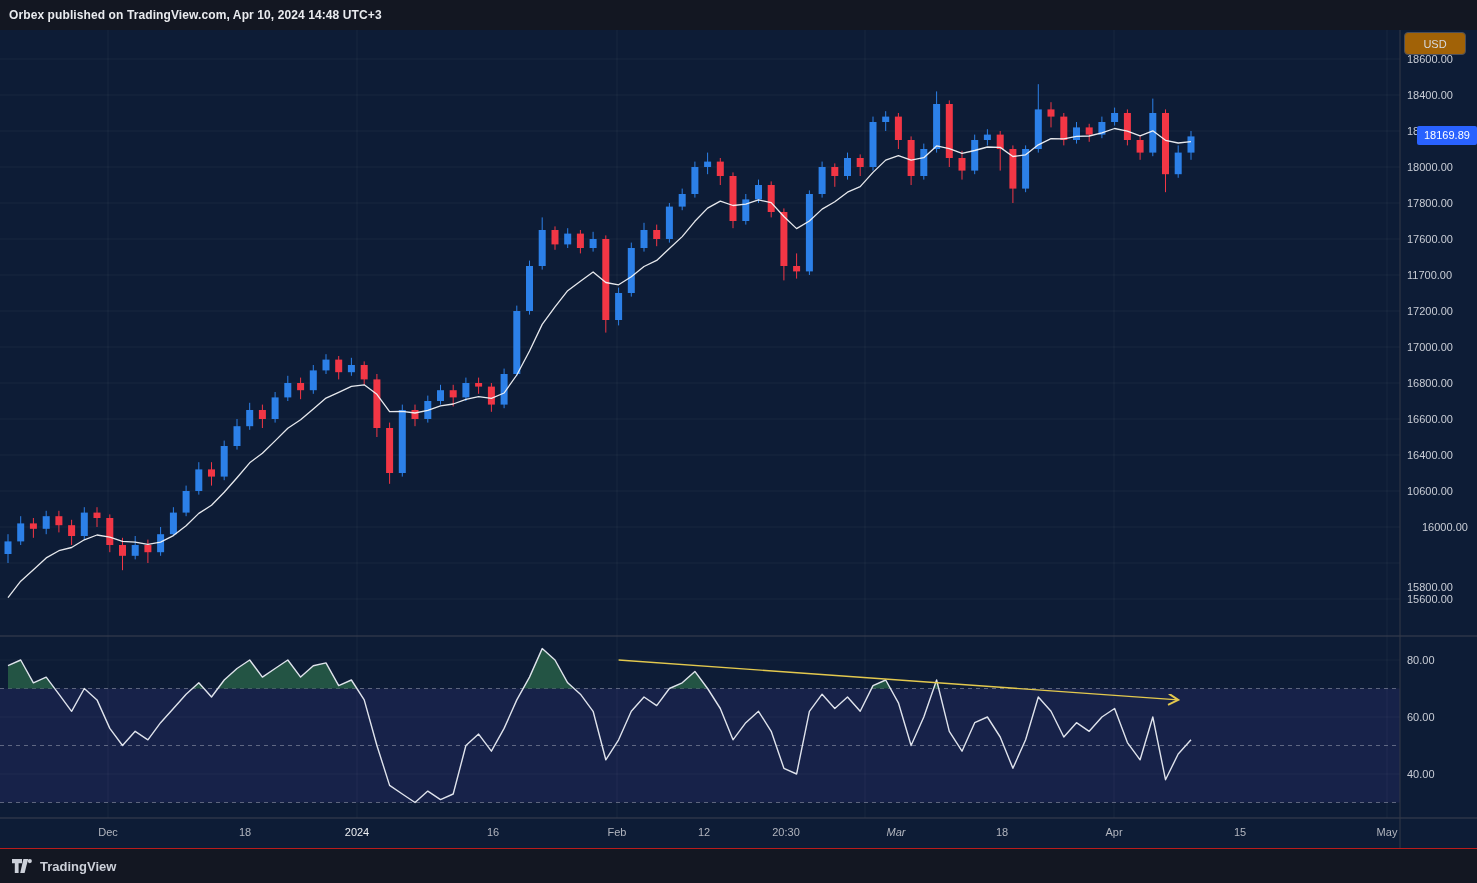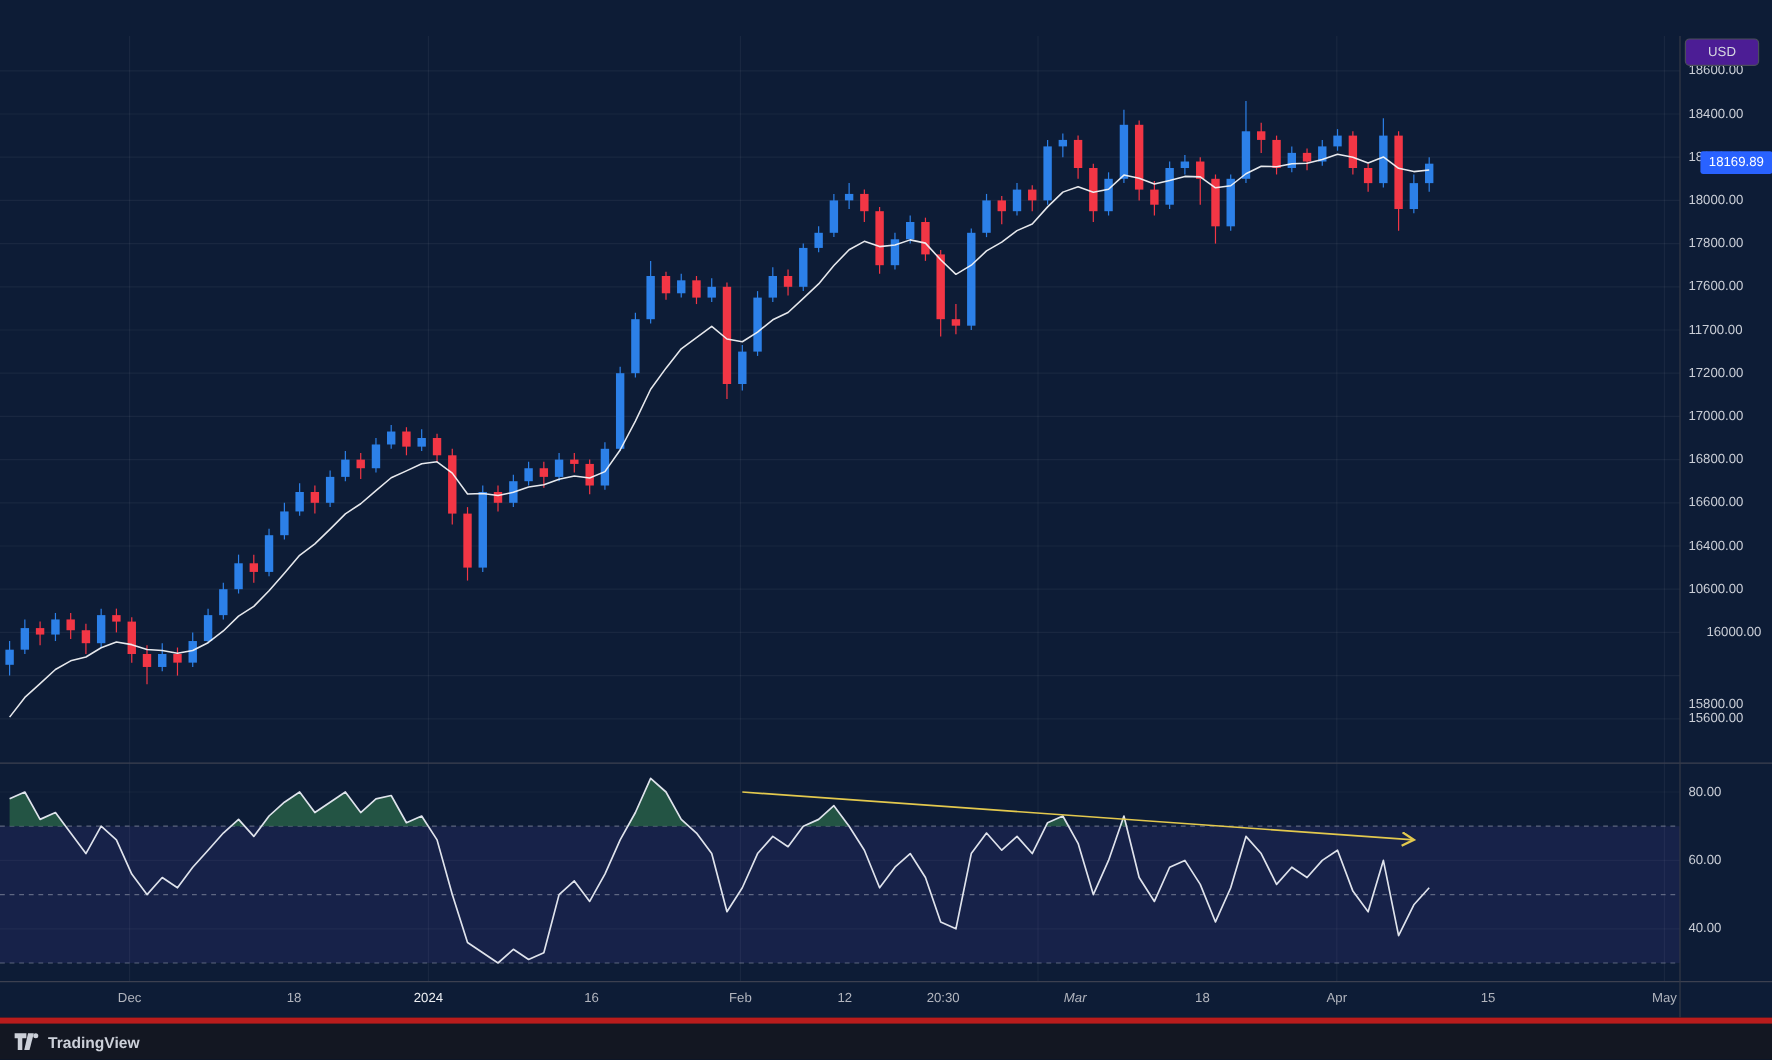--- a/index.html
+++ b/index.html
@@ -6,38 +6,41 @@
   #app{position:relative;width:1477px;height:883px;background:#0d1c36;overflow:hidden;
        font-family:"Liberation Sans",sans-serif;}
   .topbar{position:absolute;top:0;left:0;right:0;height:30px;background:#131722;
           display:flex;align-items:center;padding-left:9px;z-index:6;box-sizing:border-box;}
   .topbar span{color:#e9ebef;font-size:12px;font-weight:700;letter-spacing:.1px;}
   #chart-svg{position:absolute;top:0;left:0;z-index:1;}
   #price-axis{position:absolute;top:0;left:1400px;width:77px;height:848px;z-index:2;}
   .plabel{position:absolute;left:7px;font-size:11px;color:#c9cdd6;line-height:14px;}
   #usd-button{position:absolute;top:32px;left:4px;width:60px;height:21px;border:1px solid #4a4e5a;
           border-radius:4px;color:#d6d9e0;font-size:11px;display:flex;align-items:center;
-          justify-content:center;background:#4c1d95;z-index:5;cursor:pointer;}
+          justify-content:center;background:#a16207;z-index:5;cursor:pointer;}
   #price-tag{position:absolute;left:1px;background:#2962ff;color:#ffffff;font-size:11px;
           padding:3px 7px 3px 7px;border-radius:2px;z-index:4;line-height:13px;margin-left:16px;}
   #time-axis{position:absolute;left:0;top:818px;width:1119px;height:30px;z-index:2;}
   .tlabel{position:absolute;top:8px;font-size:11px;color:#b2b5be;transform:translateX(-50%);
           white-space:nowrap;}
   .tlabel.em{color:#eceef2;}
   .footer{position:absolute;left:0;top:848px;width:1477px;height:35px;background:#131722;
-          border-top:5px solid #b91c1c;display:flex;align-items:center;padding-left:12px;
+          border-top:1px solid #b91c1c;display:flex;align-items:center;padding-left:12px;
           z-index:6;box-sizing:border-box;}
   .brand{display:flex;align-items:center;gap:7px;cursor:pointer;}
   .brand span{color:#ccd0d9;font-size:13px;font-weight:700;}
 </style>
 </head>
 <body>
 
 <div id="app">
 
+  <div class="topbar">
+    <span>Orbex published on TradingView.com, Apr 10, 2024 14:48 UTC+3</span>
+  </div>
 
   <svg id="chart-svg" width="1477" height="883">
       <defs>
         <marker id="arw" markerWidth="11" markerHeight="10" refX="8" refY="4" orient="auto">
      <path d="M1 0 L8 4 L1 8" fill="none" stroke="#e3c94e" stroke-width="1.4"></path>
         </marker>
       </defs>
       <line x1="108" y1="30" x2="108" y2="818" stroke="rgba(255,255,255,0.05)"></line>
       <line x1="357" y1="30" x2="357" y2="818" stroke="rgba(255,255,255,0.05)"></line>
       <line x1="617" y1="30" x2="617" y2="818" stroke="rgba(255,255,255,0.05)"></line>

